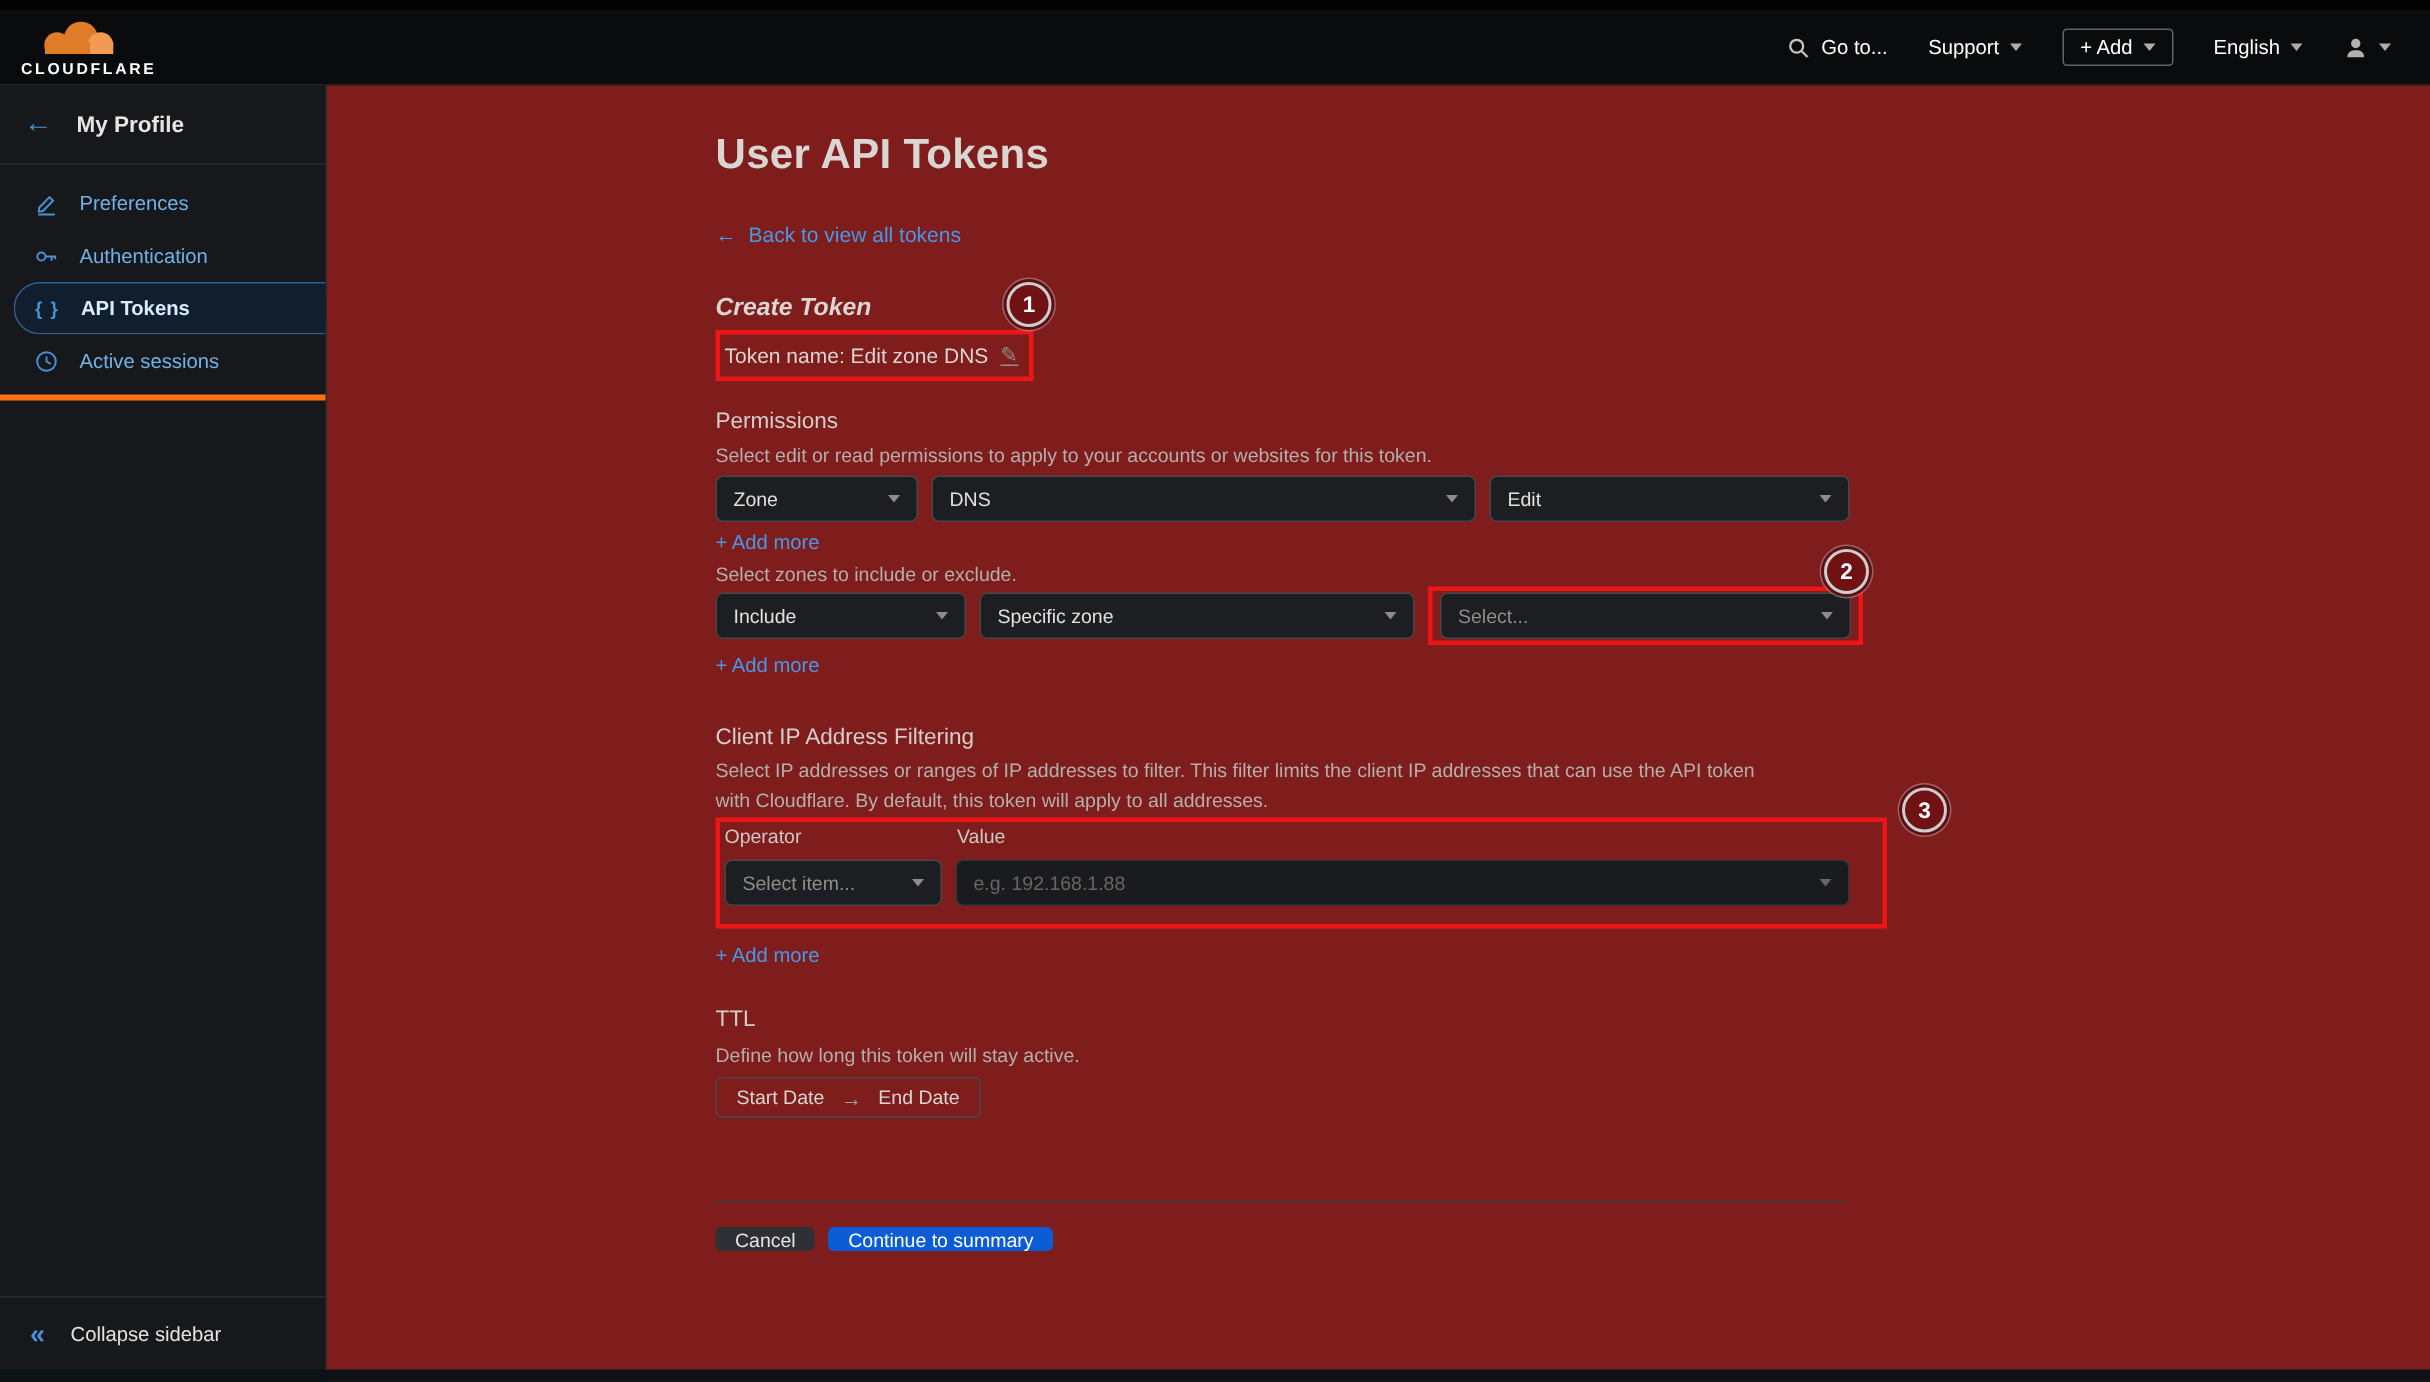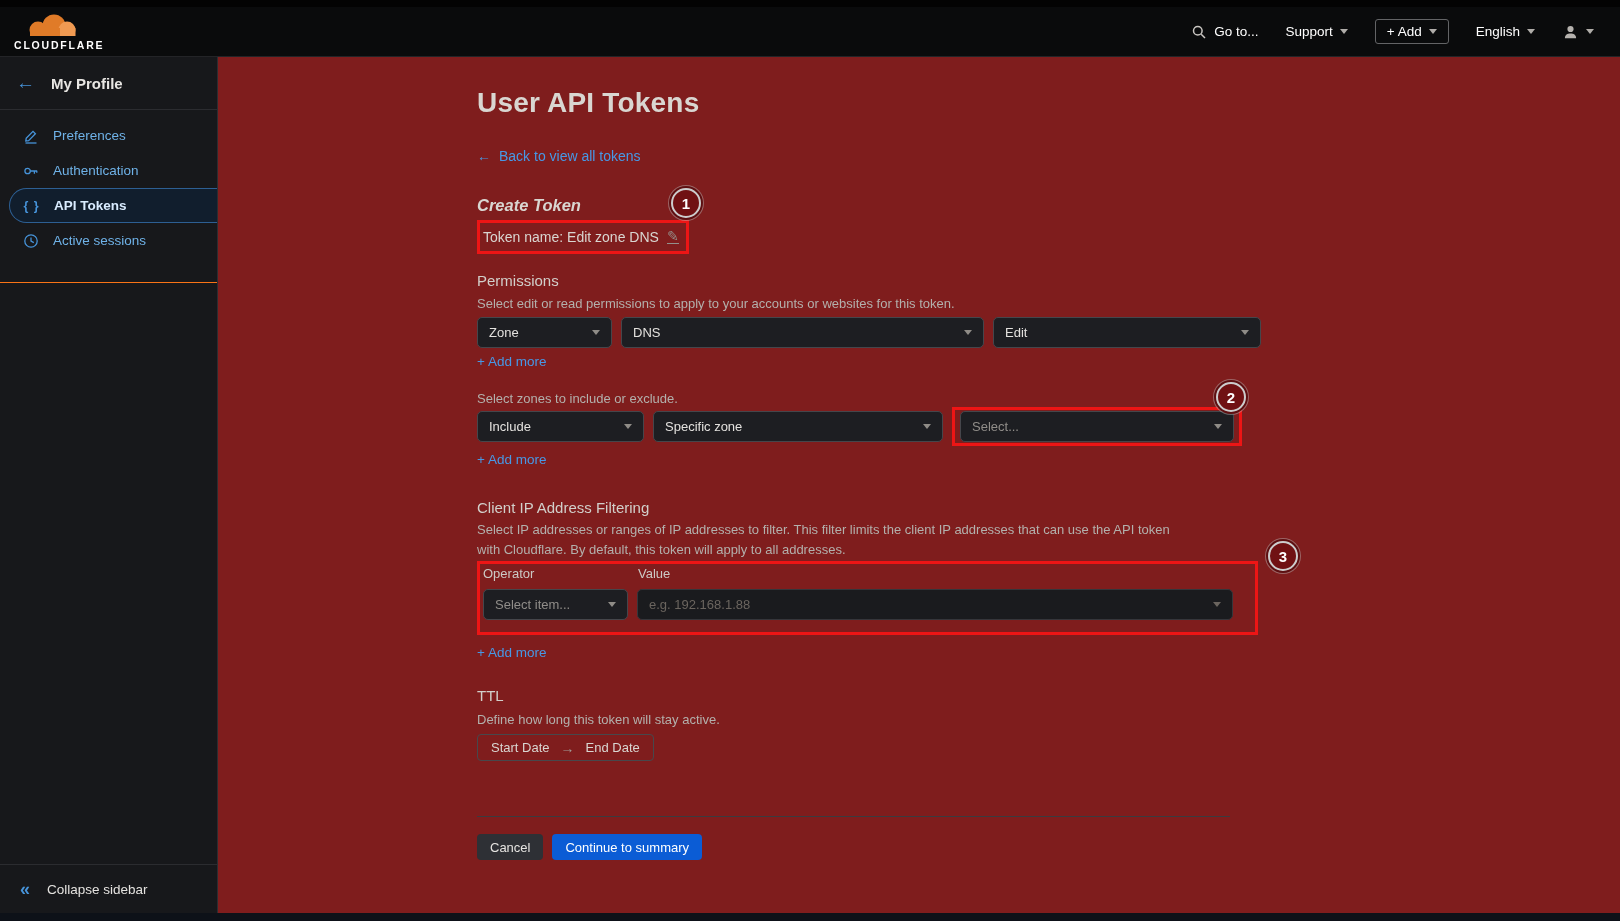--- a/index.html
+++ b/index.html
@@ -18,21 +18,21 @@
   .caret { width:0; height:0; border-left:4.5px solid transparent; border-right:4.5px solid transparent;
            border-top:5.5px solid #b0ada9; display:inline-block; }
 
   
   .shell { display:flex; height:864px; }
   aside { width:218px; background:#17181b; border-right:1px solid #2c2d31; position:relative; flex:none; }
   .profile-row { height:53px; display:flex; align-items:center; gap:16px; padding:0 16px;
                  border-bottom:1px solid #2b2c30; }
   .back-arrow { color:#4693d9; font-size:19px; cursor:pointer; }
   .profile-label { color:#e8e6e3; font-size:15px; font-weight:700; }
-  .side-nav { padding:8px 0 24px 0; border-bottom:1px solid #f97316; }
+  .side-nav { padding:8px 0 5px 0; border-bottom:4px solid #f97316; }
   .side-item { height:35px; display:flex; align-items:center; gap:14px; padding-left:22px;
                color:#6fb2e8; font-size:13.5px; cursor:pointer; }
   .side-item .sicon { width:17px; display:flex; justify-content:center; color:#4693d9; flex:none; }
   .side-item.active { margin-left:9px; padding-left:13px; background:#111e2d; border:1px solid #2d5f93;
                       border-right:none; border-radius:18px 0 0 18px; color:#d9ecff; font-weight:700; }
   .braces { font-size:12.5px; font-weight:700; letter-spacing:1px; color:#4693d9; }
   .collapse-row { position:absolute; bottom:8px; left:0; width:100%; height:49px; border-top:1px solid #2b2c30;
                   display:flex; align-items:center; gap:17px; padding-left:20px; cursor:pointer; }
   .collapse-chev { color:#4693d9; font-size:18px; font-weight:700; }
   .collapse-label { color:#e4e2df; font-size:13.5px; }
@@ -65,41 +65,41 @@
   .select.placeholder { color:#908d89; }
   .select.disabled { background:#1a1b1e; border-color:#35363b; color:#6b655f; cursor:default; }
   .select.disabled .caret { border-top-color:#6b655f; }
 
   .addmore { margin-top:5px; color:#4798e6; font-size:13.5px; cursor:pointer; width:max-content; line-height:17px; }
 
   .perm-head { margin-top:18px; }
   .perm-row { margin-top:5px; }
 
   .zr-head { margin-top:36px; }
-  .zr-sub { margin-top:21px; }
+  .zr-sub { margin-top:5px; }
   .zr-row { margin-top:0px; }
   .box2 { display:inline-flex; align-items:center; padding:1px 5px; }
 
   .ip-head { margin-top:31px; }
   .ip-sub { margin-top:3px; max-width:700px; line-height:19.5px; }
   .box3 { margin-top:2px; width:781px; padding:3px 10px 12px 3px; }
   .ip-labels { display:flex; font-size:13px; color:#ccc9c5; line-height:14px; margin-bottom:8px; }
   .ip-label-op { width:155px; }
   .ip-controls { display:flex; gap:9px; }
 
   .ttl-head { margin-top:26px; }
   .ttl-sub { margin-top:7px; }
   .datebox { margin-top:6px; display:inline-flex; align-items:center; gap:11px; height:27px;
              border:1px solid #47484c; border-radius:4px; padding:10px 13px; font-size:13px; color:#d9d6d1;
              cursor:pointer; }
   .range-arrow { color:#a09d98; font-size:14px; }
 
   .divider { margin-top:55px; width:753px; height:1px; background:#3a3b3f; }
   .btn-row { margin-top:17px; display:flex; gap:9px; }
-  .btn { height:26px; border-radius:4px; padding:0 13px; font-size:13px; display:flex; align-items:center;
+  .btn { height:16px; border-radius:4px; padding:0 13px; font-size:13px; display:flex; align-items:center;
          cursor:pointer; border:none; font-family:inherit; }
   .btn-cancel { background:#2e3035; color:#e6e4e1; }
   .btn-primary { background:#0b5cd5; color:#ffffff; }
 
   .bottom-strip { position:absolute; left:0; bottom:0; width:100%; height:8px; background:#0d1118; z-index:6; }
 </style>
 </head>
 <body>
 
 <div class="page">
@@ -215,21 +215,21 @@
       <div class="subtitle">Select edit or read permissions to apply to your accounts or websites for this token.</div>
       <div class="sel-row perm-row">
         <div class="select" style="width:135px">
           <span>Zone</span>
           <i class="caret"></i>
         </div>
         <div class="select" style="width:363px">
           <span>DNS</span>
           <i class="caret"></i>
         </div>
-        <div class="select" style="width:268px">
+        <div class="select" style="width:240px">
           <span>Edit</span>
           <i class="caret"></i>
         </div>
       </div>
       <div class="addmore">+ Add more</div>
 
       
       <div class="subtitle zr-sub">Select zones to include or exclude.</div>
       <div class="sel-row zr-row">
         <div class="select" style="width:167px">

